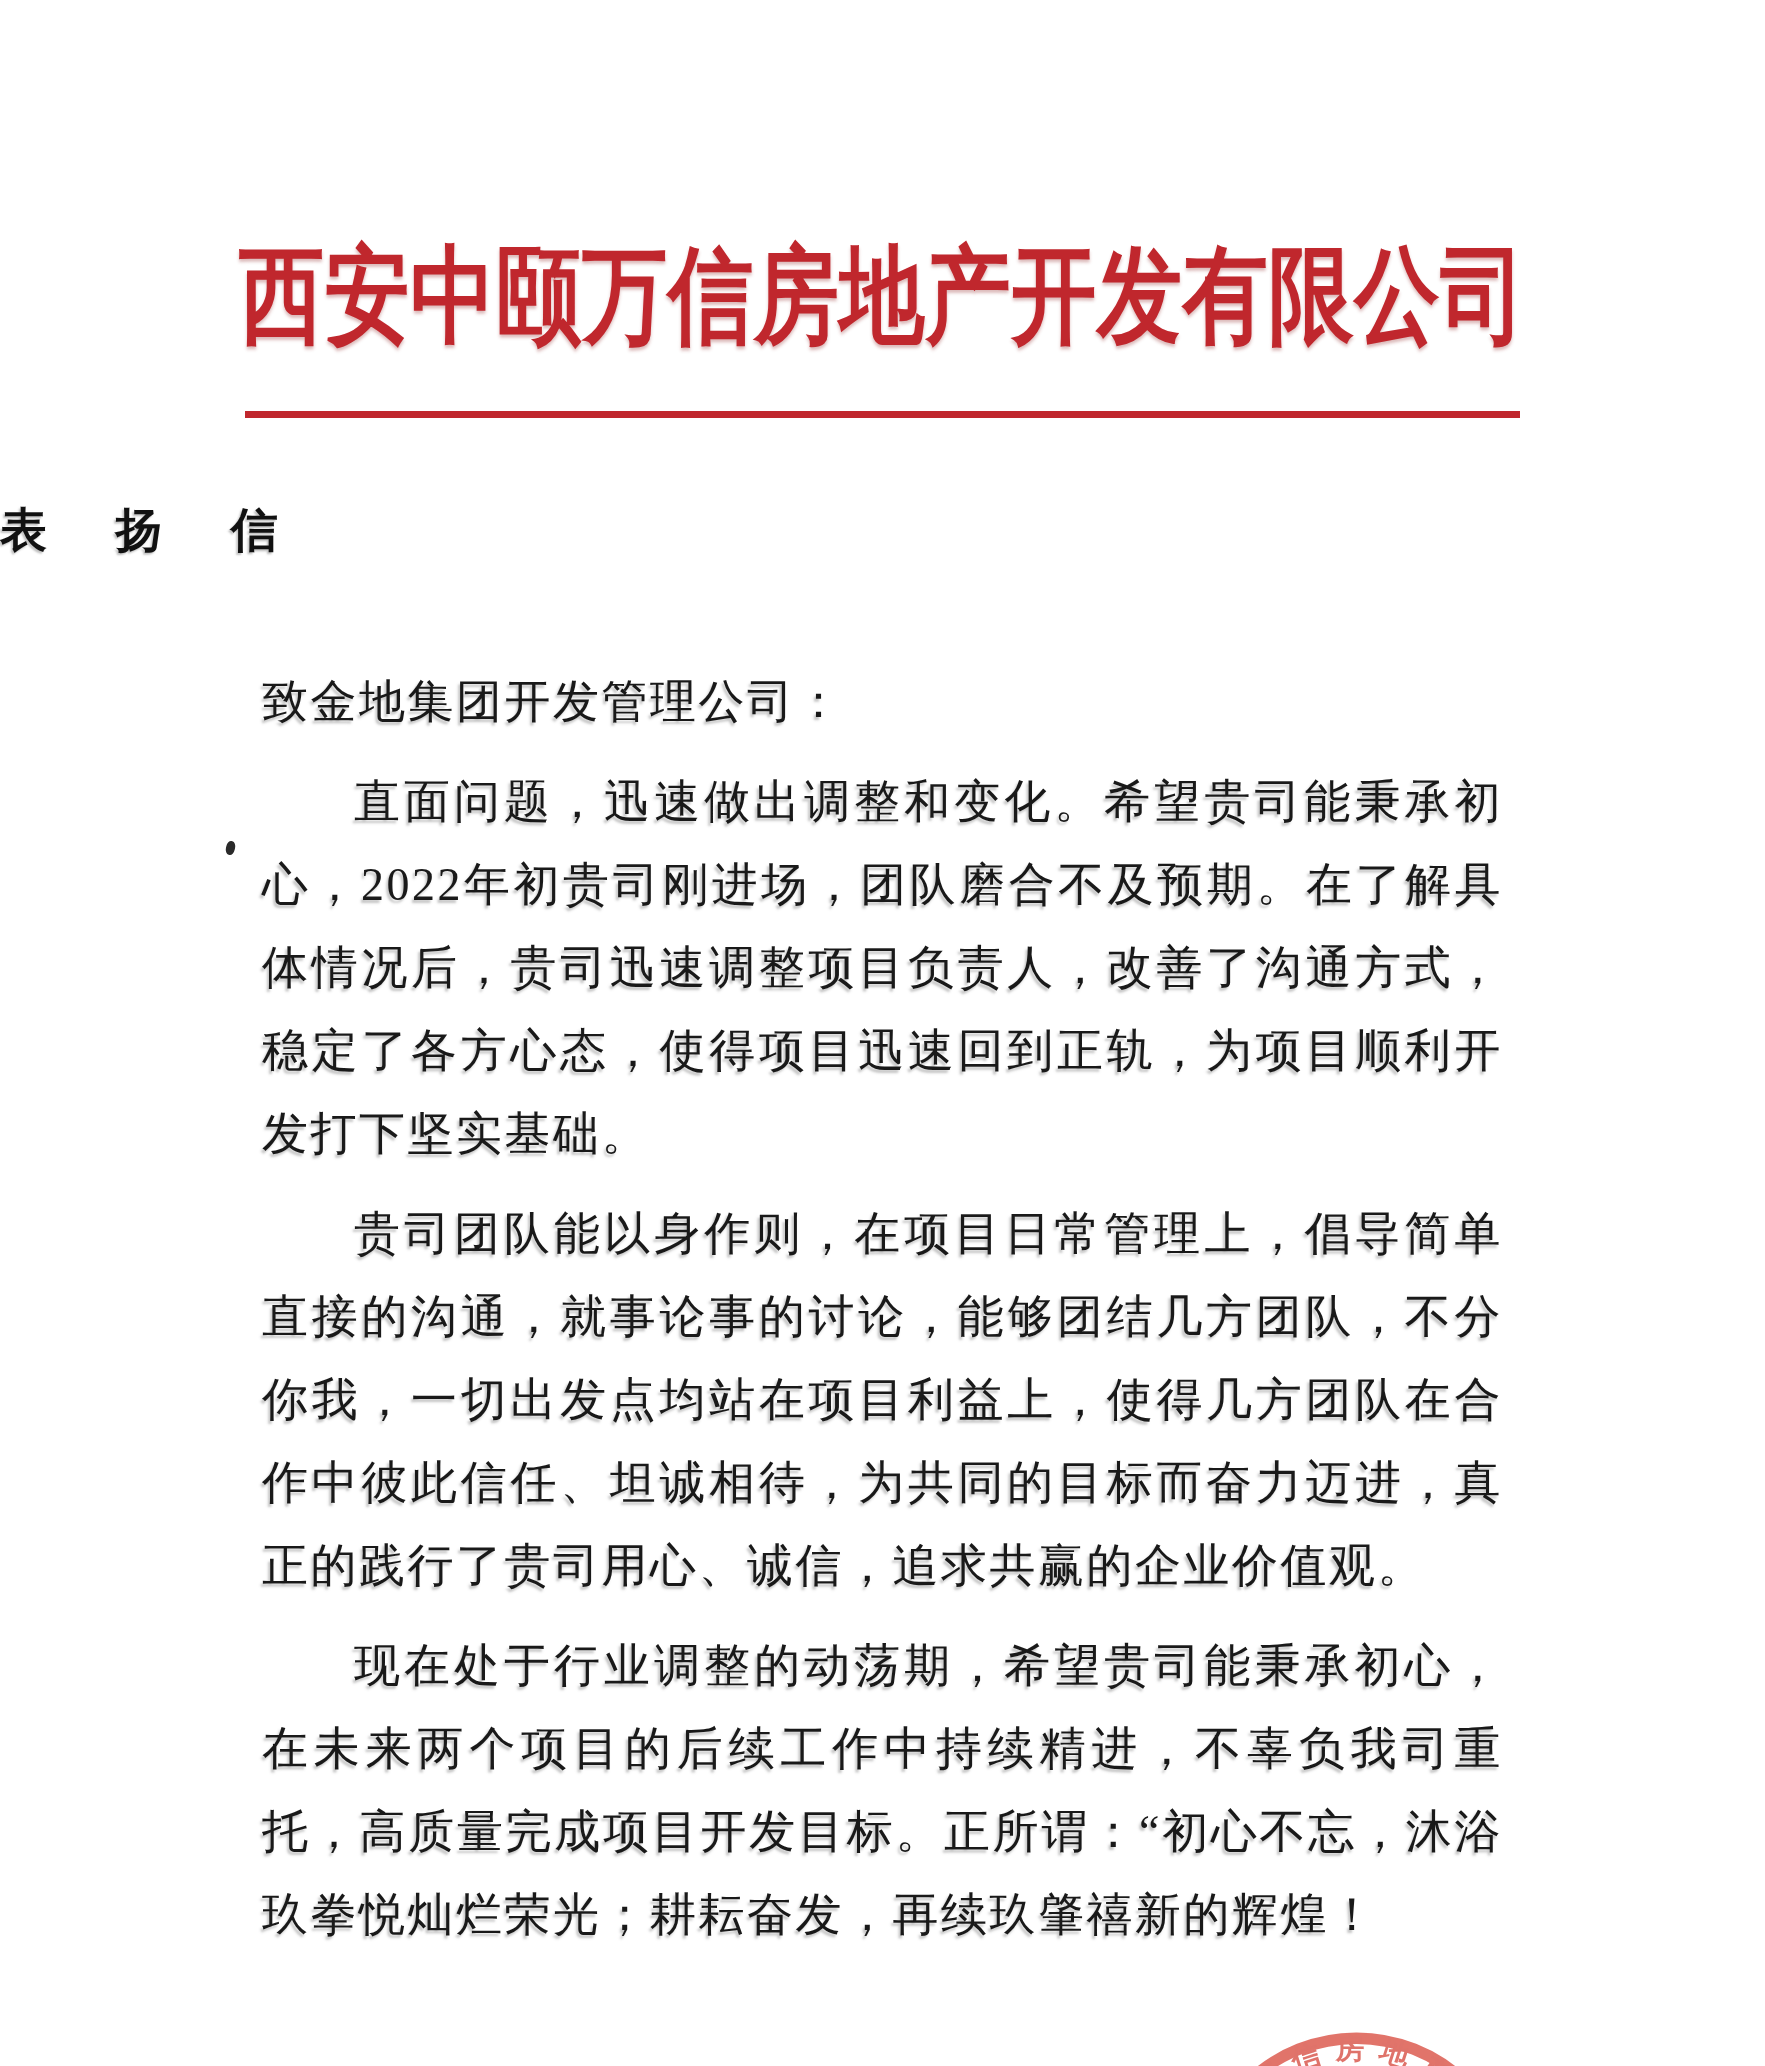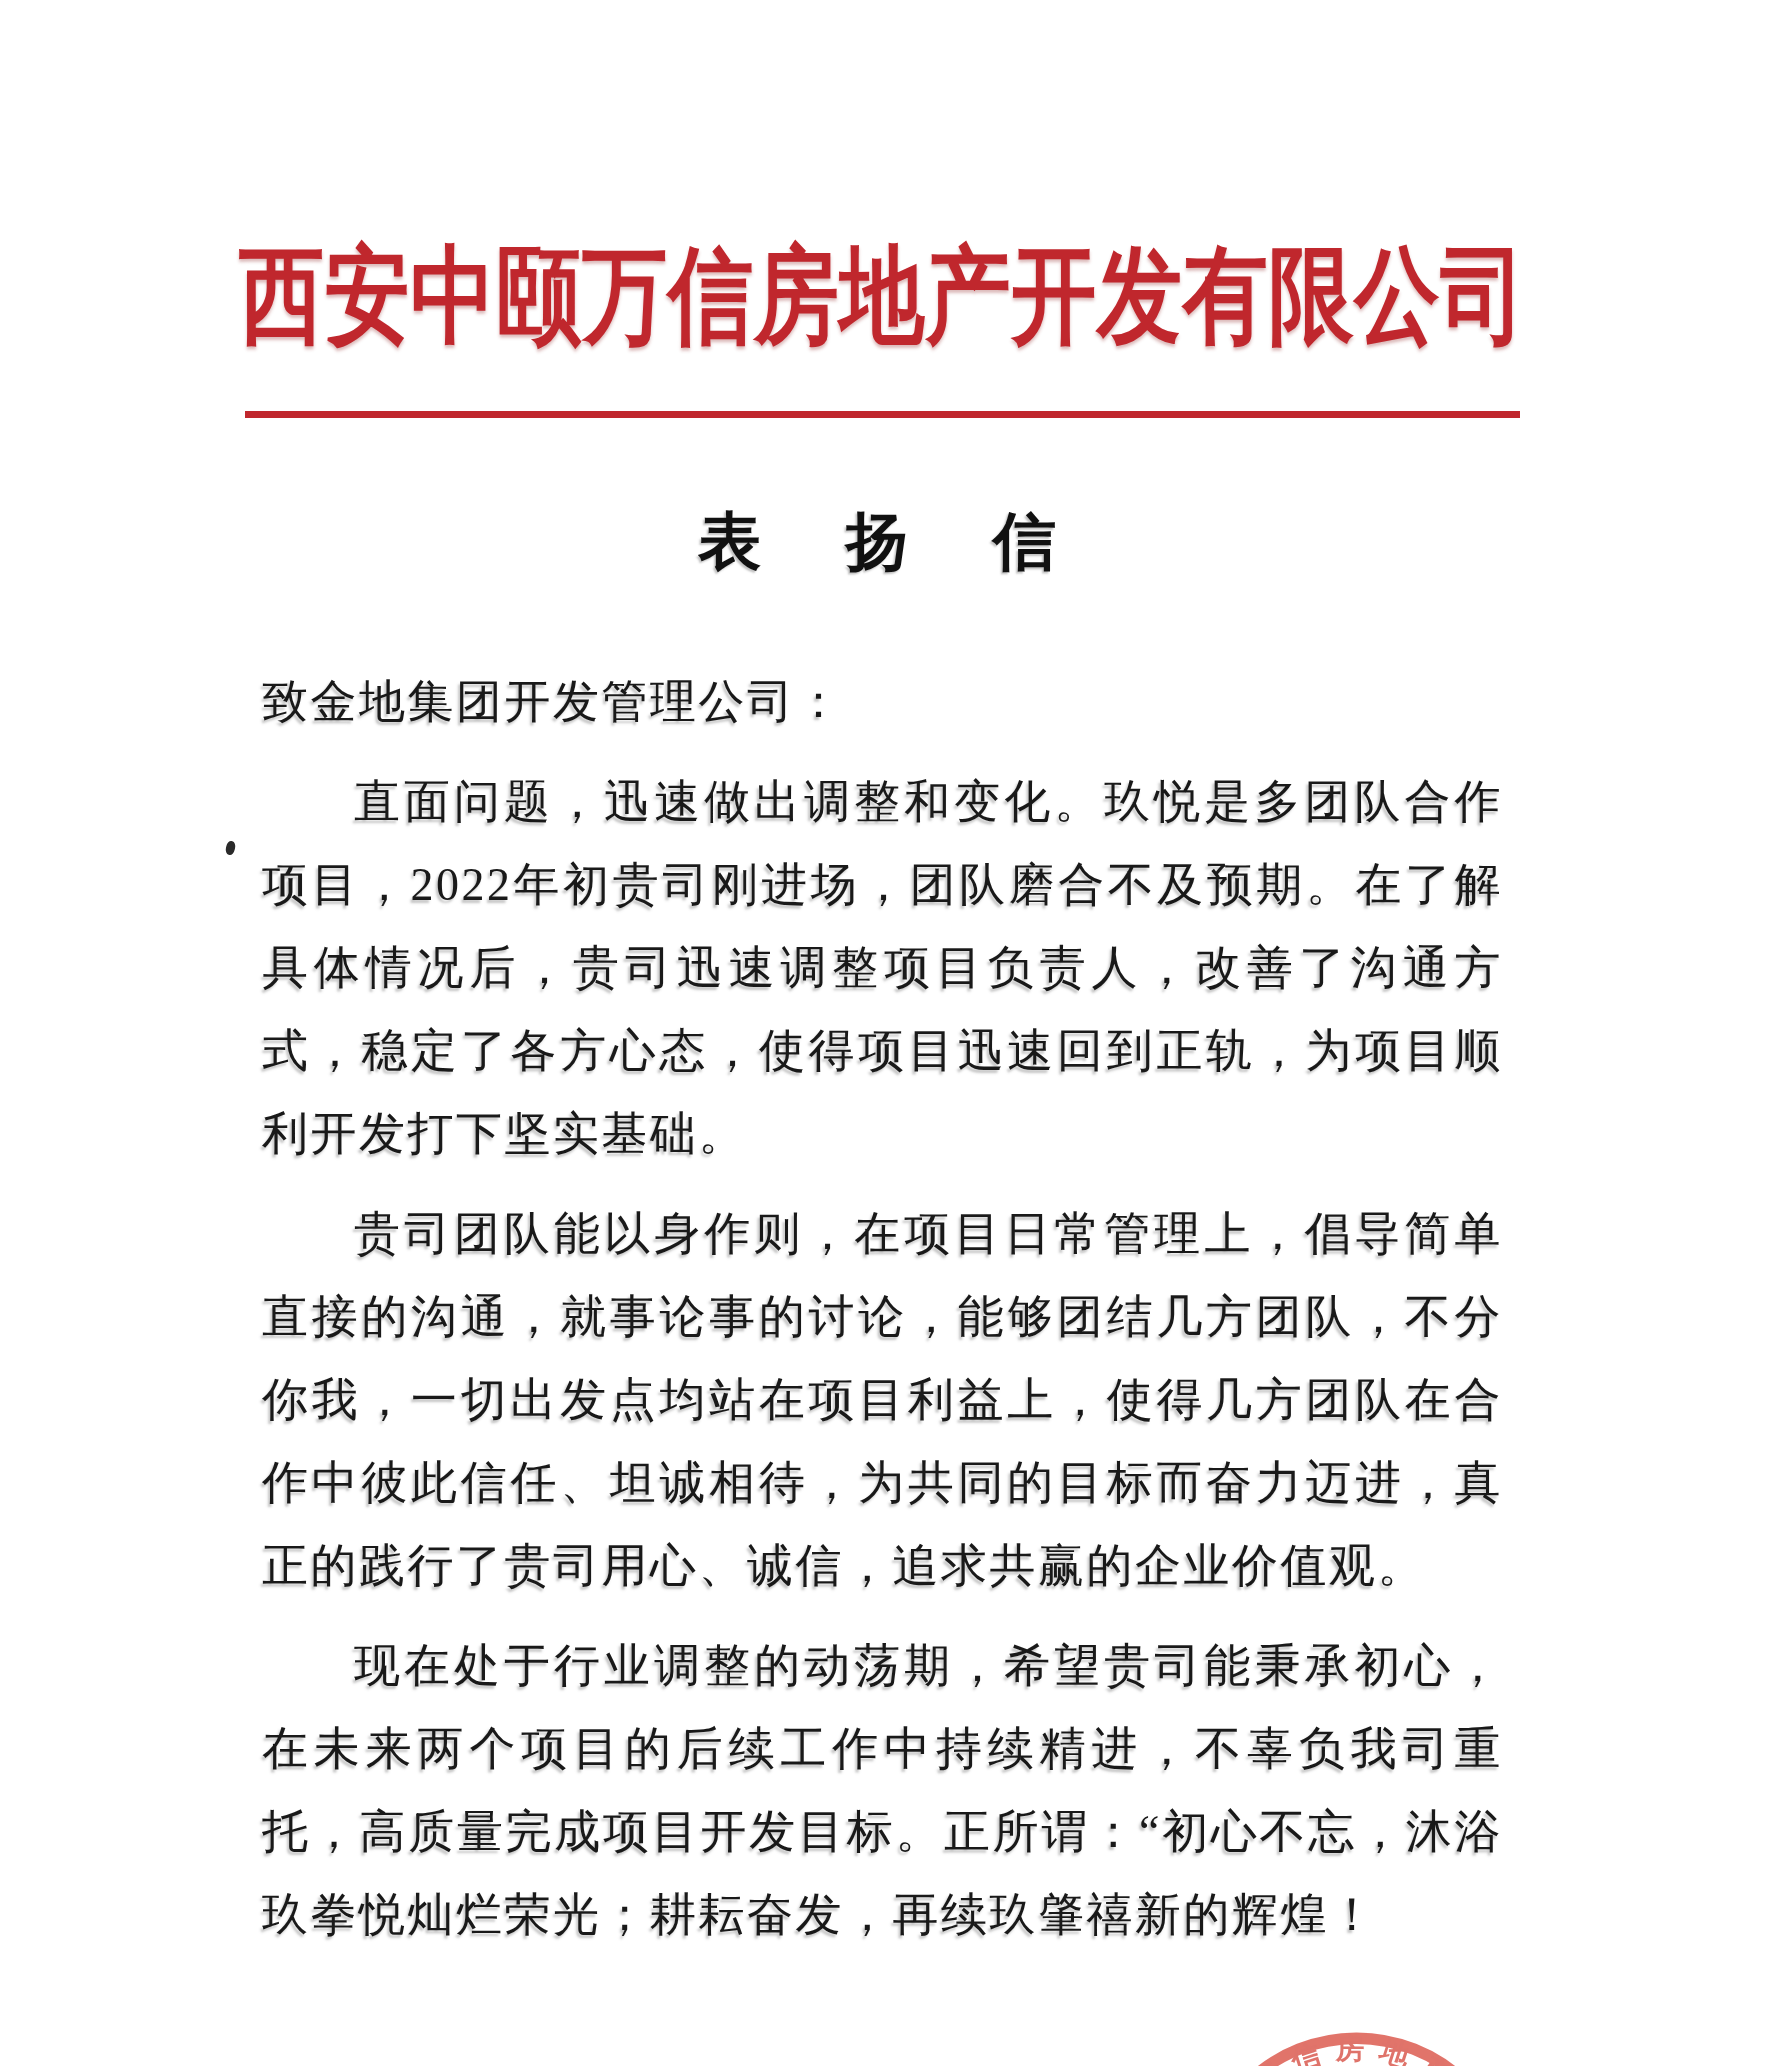--- a/index.html
+++ b/index.html
@@ -29,22 +29,21 @@
   .rule{
     position:absolute;
     top:411px; left:245px; right:245px;
     height:6.6px;
     background:#c0272d;
   }
   
   .letter-title{
     position:absolute;
     top:499px; left:0; right:0;
-    text-align:center;
-    font-size:63px;
+    font-size:47px;
     font-weight:700;
     color:#111;
     letter-spacing:10.7px;
     text-shadow:-1.7px 2.1px 2.1px rgba(80,80,80,.35);
     white-space:nowrap;
   }
   
   .body-text{
     position:absolute;
     left:245px; right:245px; top:643px;
@@ -95,21 +94,21 @@
 
   <div class="rule"></div>
 
   <div class="letter-title">表　扬　信</div>
 
   <div class="body-text">
 
     <p class="salutation">致金地集团开发管理公司：</p>
 
 
-    <p class="para">直面问题，迅速做出调整和变化。玖悦是多团队合作项目，2022年初贵司刚进场，团队磨合不及预期。在了解具体情况后，贵司迅速调整项目负责人，改善了沟通方式，稳定了各方心态，使得项目迅速回到正轨，为项目顺利开发打下坚实基础。</p>
+    <p class="para">直面问题，迅速做出调整和变化。希望贵司能秉承初心，2022年初贵司刚进场，团队磨合不及预期。在了解具体情况后，贵司迅速调整项目负责人，改善了沟通方式，稳定了各方心态，使得项目迅速回到正轨，为项目顺利开发打下坚实基础。</p>
 
     <p class="para">贵司团队能以身作则，在项目日常管理上，倡导简单直接的沟通，就事论事的讨论，能够团结几方团队，不分你我，一切出发点均站在项目利益上，使得几方团队在合作中彼此信任、坦诚相待，为共同的目标而奋力迈进，真正的践行了贵司用心、诚信，追求共赢的企业价值观。</p>
 
     <p class="para">现在处于行业调整的动荡期，希望贵司能秉承初心，在未来两个项目的后续工作中持续精进，不辜负我司重托，高质量完成项目开发目标。正所谓：“初心不忘，沐浴玖拳悦灿烂荣光；耕耘奋发，再续玖肇禧新的辉煌！</p>
 
   </div>
 
   <div class="speck"></div>
 
   <div class="seal">

